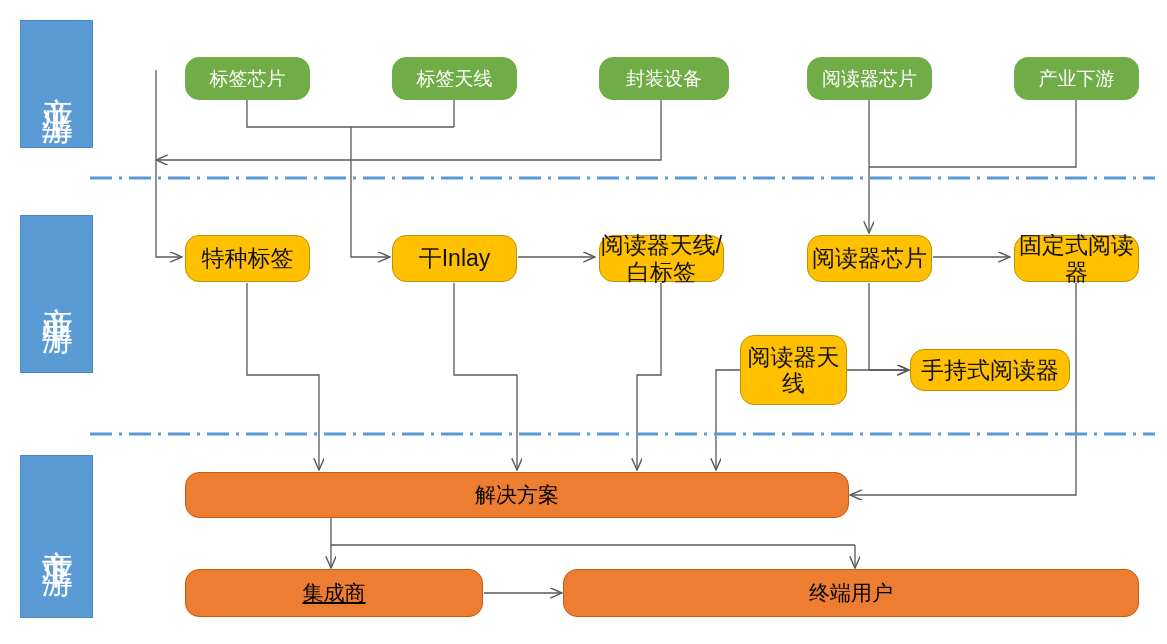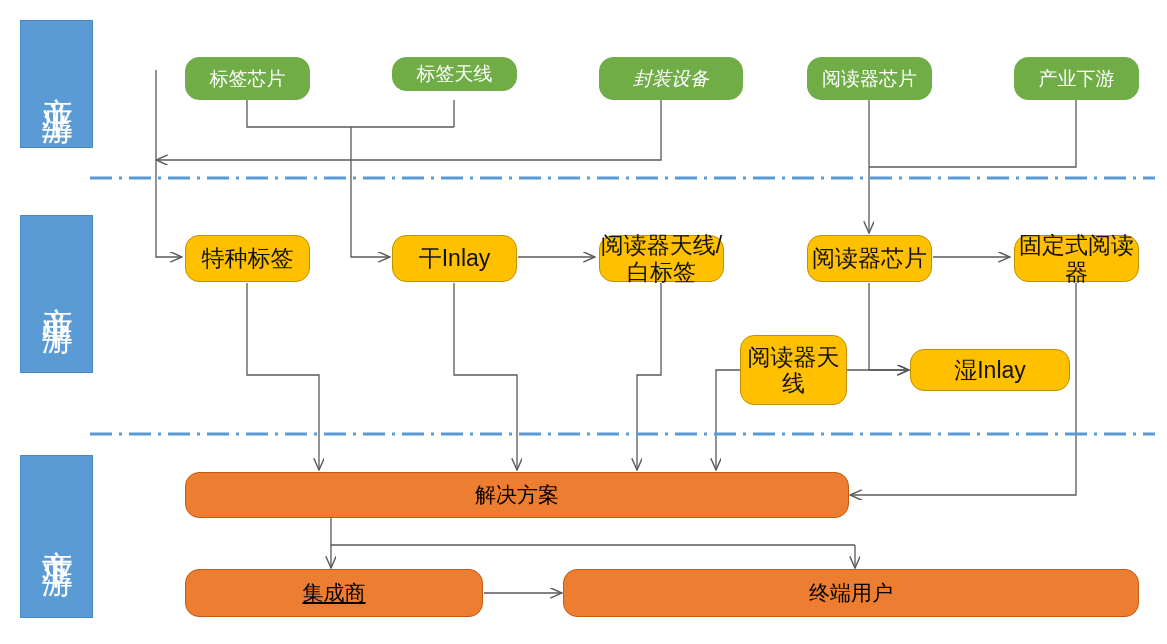--- a/index.html
+++ b/index.html
@@ -75,24 +75,24 @@
   <div class="band" style="left:20px;top:215px;width:73px;height:158px;">
     <span class="vtext">产业中游</span>
   </div>
   <div class="band" style="left:20px;top:455px;width:73px;height:163px;">
     <span class="vtext">产业下游</span>
   </div>
 
   <div class="node green" style="left:185px;top:57px;width:125px;height:43px;">
     <span>标签芯片</span>
   </div>
-  <div class="node green" style="left:392px;top:57px;width:125px;height:34px;">
+  <div class="node green" style="left:392px;top:57px;width:125px;height:43px;">
     <span>标签天线</span>
   </div>
-  <div class="node green" style="left:599px;top:57px;width:144px;height:43px;font-style:italic;">
+  <div class="node green" style="left:599px;top:57px;width:130px;height:43px;">
     <span>封装设备</span>
   </div>
   <div class="node green" style="left:807px;top:57px;width:125px;height:43px;">
     <span>阅读器芯片</span>
   </div>
   <div class="node green" style="left:1014px;top:57px;width:125px;height:43px;">
     <span>产业下游</span>
   </div>
 
   <div class="node yellow" style="left:185px;top:235px;width:125px;height:47px;">
@@ -107,21 +107,21 @@
   <div class="node yellow" style="left:807px;top:235px;width:125px;height:47px;">
     <span>阅读器芯片</span>
   </div>
   <div class="node yellow" style="left:1014px;top:235px;width:125px;height:47px;">
     <span>固定式阅读器</span>
   </div>
   <div class="node yellow" style="left:740px;top:335px;width:107px;height:70px;">
     <span>阅读器天线</span>
   </div>
   <div class="node yellow" style="left:910px;top:349px;width:160px;height:42px;">
-    <span>湿Inlay</span>
+    <span>手持式阅读器</span>
   </div>
 
   <div class="node orange" style="left:185px;top:472px;width:664px;height:46px;">
     <span>解决方案</span>
   </div>
   <div class="node orange" style="left:185px;top:569px;width:298px;height:48px;text-decoration:underline;">
     <span>集成商</span>
   </div>
   <div class="node orange" style="left:563px;top:569px;width:576px;height:48px;">
     <span>终端用户</span>

